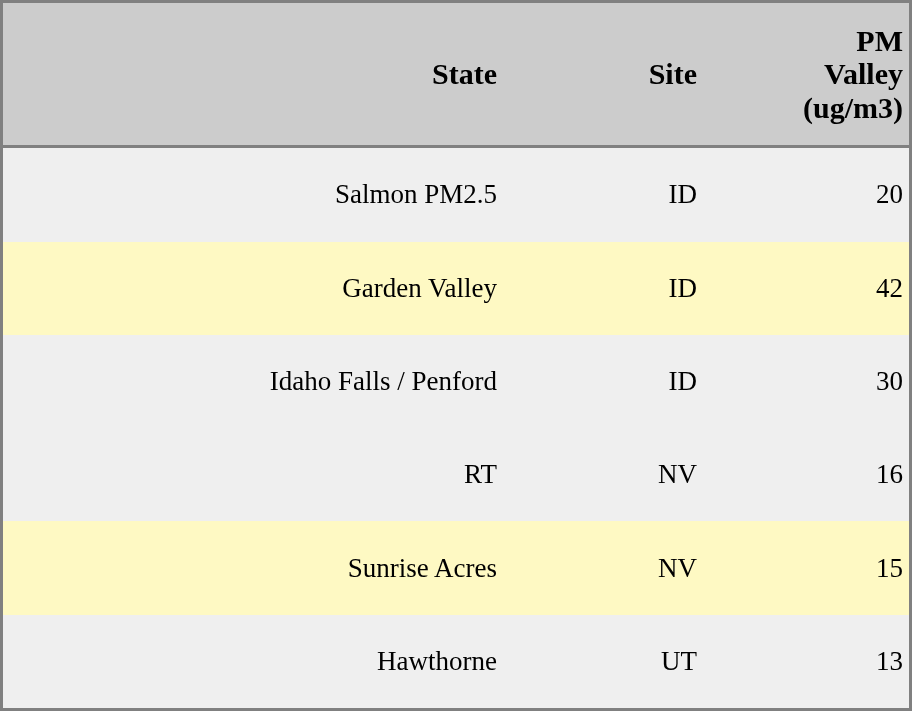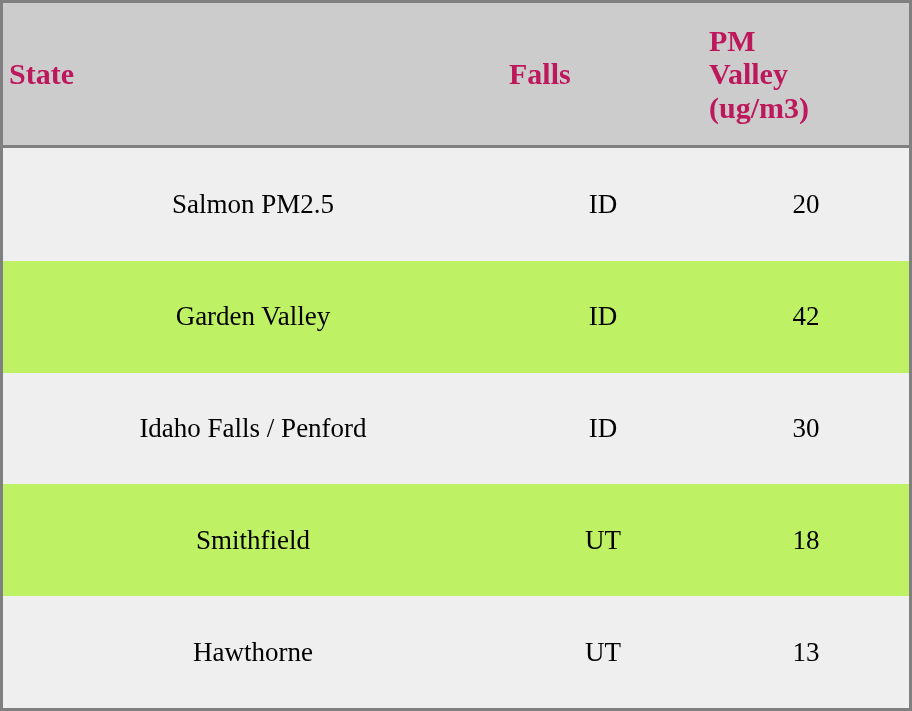--- a/index.html
+++ b/index.html
@@ -26,62 +26,62 @@
     height: 100%;
     table-layout: fixed;
   }
   table.aq-table thead tr {
     background: #cccccc;
   }
   table.aq-table thead th {
     font-family: "Liberation Serif", serif;
     font-weight: bold;
     font-size: 30px;
-    color: #be185d;
-    text-align: left;
+    color: #000000;
+    text-align: right;
     vertical-align: middle;
     padding: 8px 6px;
     border-bottom: 3px solid #808080;
     line-height: 1.12;
     height: 126px;
   }
   table.aq-table tbody td {
     font-family: "Liberation Serif", serif;
     font-size: 27px;
     color: #000000;
-    text-align: center;
+    text-align: right;
     vertical-align: middle;
     padding: 6px 6px;
     height: 58px;
     border: none;
   }
   table.aq-table tbody tr.odd-row {
     background: #efefef;
   }
   table.aq-table tbody tr.even-row {
-    background: #bef264;
+    background: #fef9c3;
   }
   col.col-site { width: 500px; }
   col.col-state { width: 200px; }
   col.col-value { width: 206px; }
 </style>
 </head>
 <body>
 
 <div class="table-frame">
   <table class="aq-table">
     <colgroup>
       <col class="col-site">
       <col class="col-state">
       <col class="col-value">
     </colgroup>
     <thead>
       <tr>
         <th>State</th>
-        <th>Falls</th>
+        <th>Site</th>
         <th>
           <span>PM</span><br>
           <span>Valley</span><br>
           <span>(ug/m3)</span>
         </th>
       </tr>
     </thead>
     <tbody>
       <tr class="odd-row">
         <td>Salmon PM2.5</td>
@@ -91,24 +91,29 @@
       <tr class="even-row">
         <td>Garden Valley</td>
         <td>ID</td>
         <td>42</td>
       </tr>
       <tr class="odd-row">
         <td>Idaho Falls / Penford</td>
         <td>ID</td>
         <td>30</td>
       </tr>
+      <tr class="odd-row">
+        <td>RT</td>
+        <td>NV</td>
+        <td>16</td>
+      </tr>
       <tr class="even-row">
-        <td>Smithfield</td>
-        <td>UT</td>
-        <td>18</td>
+        <td>Sunrise Acres</td>
+        <td>NV</td>
+        <td>15</td>
       </tr>
       <tr class="odd-row">
         <td>Hawthorne</td>
         <td>UT</td>
         <td>13</td>
       </tr>
 
     </tbody>
   </table>
 </div>

